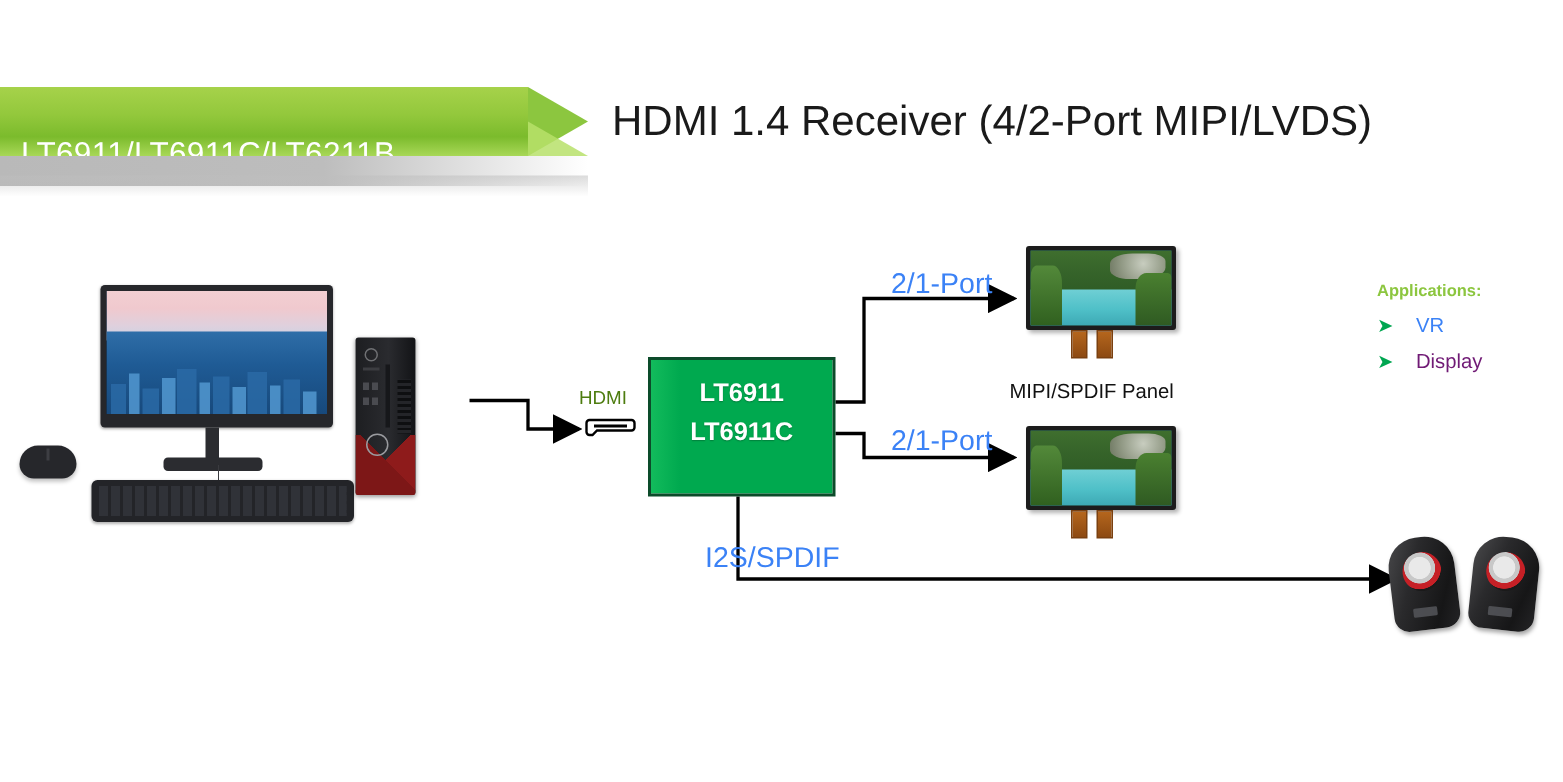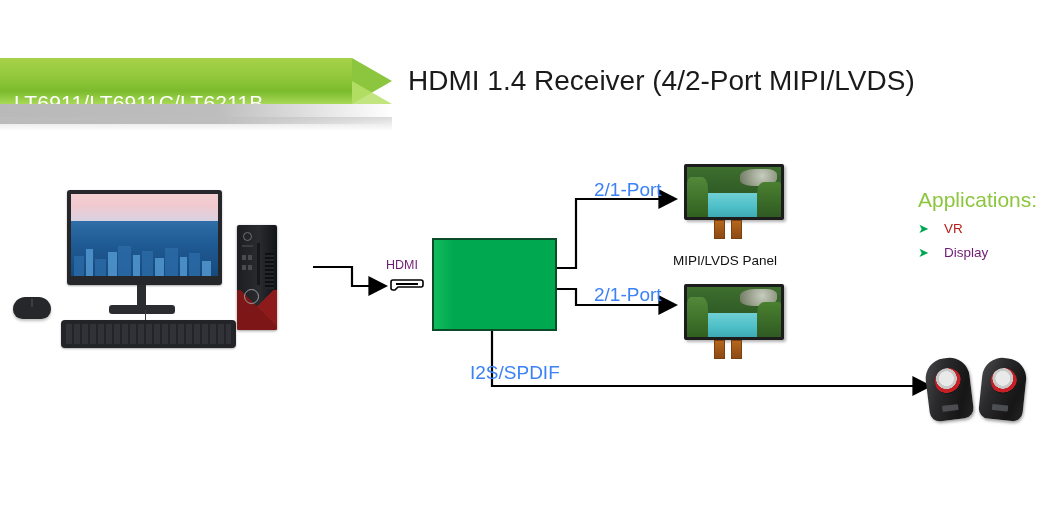--- a/index.html
+++ b/index.html
@@ -68,21 +68,21 @@
 
   
   #chip{position:absolute;left:432px;top:238px;width:125px;height:93px;
        background:linear-gradient(to right,#12bb5c 0%,#00a94f 16%,#00a94f 100%);
        border:2px solid #0c4b2a;box-sizing:border-box;}
   #chip .ln{color:#ffffff;font-weight:bold;font-size:17px;text-align:center;line-height:26px;
        text-shadow:0 1px 1px rgba(0,0,0,.25);}
   #chip-lines{position:absolute;left:0;top:9px;width:100%;}
 
   
-  #hdmi-label{position:absolute;left:386px;top:258px;font-size:12.5px;color:#701a75;}
+  #hdmi-label{position:absolute;left:386px;top:258px;font-size:12.5px;color:#4d7c0f;}
   #hdmi-port{position:absolute;left:390px;top:278px;width:34px;height:15px;}
 
   
   .panel{position:absolute;width:100px;height:67px;}
   .panel-bez{position:absolute;left:0;top:0;width:100%;height:56px;background:#1c1c1c;border-radius:2px;
        box-shadow:2px 2px 3px rgba(0,0,0,.3);}
   .panel-img{position:absolute;left:3px;top:3px;width:94px;height:50px;overflow:hidden;background:#2e7b6e;}
   .pi-water{position:absolute;left:0;bottom:0;width:100%;height:48%;
        background:linear-gradient(to bottom,#6fcfd4 0%,#4fc0c8 55%,#3da9b4 100%);}
   .pi-trees{position:absolute;left:0;top:0;width:100%;height:62%;
@@ -106,25 +106,25 @@
        border-radius:20px 20px 10px 10px;box-shadow:1px 2px 3px rgba(0,0,0,.35);}
   .spk-l{left:2px;transform:rotate(-7deg);}
   .spk-r{left:56px;transform:rotate(6deg);}
   .spk-ring{position:absolute;left:9px;top:10px;width:26px;height:26px;border-radius:50%;
        background:radial-gradient(circle at 45% 40%,#e9e9e9 0 34%,#c8c8c8 36% 48%,#c62026 50% 66%,#1a1a1a 68% 100%);}
   .spk-logo{position:absolute;left:13px;bottom:9px;width:16px;height:6px;
        background:#55565a;border-radius:1px;opacity:.85;}
 
   
   #apps{position:absolute;left:918px;top:188px;width:120px;}
-  #apps-title{font-size:21px;color:#8cc63f;}
+  #apps-title{font-size:11px;color:#8cc63f;font-weight:bold;}
   .app-row{display:flex;align-items:center;margin-top:9px;}
   .app-bullet{width:26px;font-size:13px;color:#00a651;flex:0 0 26px;}
   .app-txt{font-size:13.5px;}
-  .app-vr{color:#b91c1c;}
+  .app-vr{color:#3b82f6;}
   .app-disp{color:#701a75;}
 
   
   .wlab{position:absolute;font-size:19px;color:#3b82f6;white-space:nowrap;}
   #lab-port1{left:594px;top:179px;}
   #lab-port2{left:594px;top:284px;}
   #lab-i2s{left:470px;top:362px;}
 
   svg.wires{position:absolute;left:0;top:0;width:1042px;height:521px;pointer-events:none;}
 </style>
@@ -210,20 +210,22 @@
 <div class="wlab" id="lab-i2s">I2S/SPDIF</div>
 
 <div id="hdmi-label">HDMI</div>
 <svg id="hdmi-port" viewBox="0 0 34 15">
   <path d="M3,2 H31 a2,2 0 0 1 2,2 v3 a2,2 0 0 1 -2,2 H8 l-3,3 H3 a2,2 0 0 1 -2,-2 V4 a2,2 0 0 1 2,-2 z" fill="#ffffff" stroke="#000" stroke-width="1.6"></path>
   <rect x="6" y="5" width="22" height="2" fill="#000"></rect>
 </svg>
 
 <div id="chip">
   <div id="chip-lines">
+    <div class="ln">LT6911</div>
+    <div class="ln">LT6911C</div>
   </div>
 </div>
 
 <div class="panel" style="left:684px;top:164px;">
   <div class="panel-bez">
     <div class="panel-img">
       <div class="pi-trees"></div>
         <div class="pi-water"></div>
       <div class="pi-rock"></div>
         <div class="pi-tree2"></div>
@@ -241,21 +243,21 @@
         <div class="pi-water"></div>
       <div class="pi-rock"></div>
         <div class="pi-tree2"></div>
         <div class="pi-left"></div>
     </div>
   </div>
   <div class="flex1"></div>
   <div class="flex2"></div>
 </div>
 
-<div id="panel-caption">MIPI/LVDS  Panel</div>
+<div id="panel-caption">MIPI/SPDIF  Panel</div>
 
 <div id="speakers">
   <div class="spk spk-l">
     <div class="spk-ring"></div>
     <div class="spk-logo"></div>
   </div>
   <div class="spk spk-r">
     <div class="spk-ring"></div>
     <div class="spk-logo"></div>
   </div>

